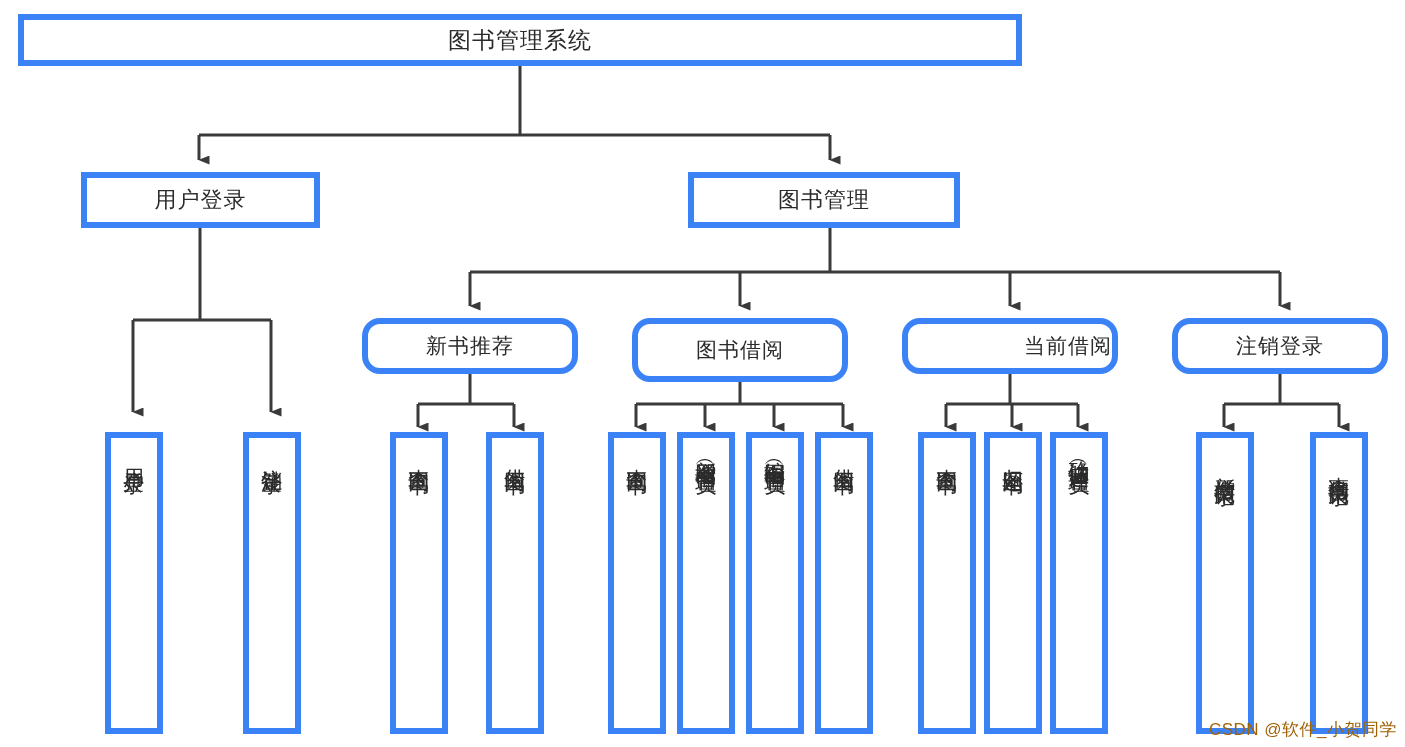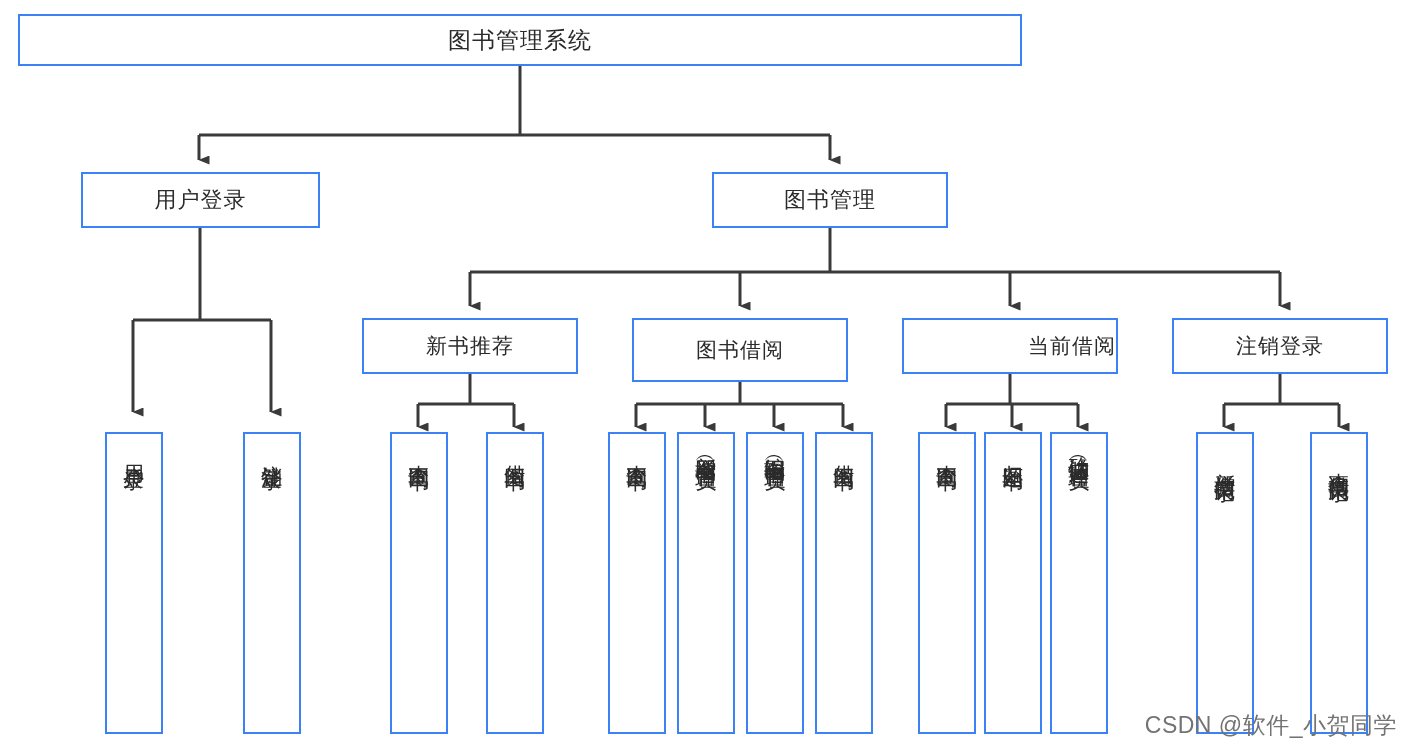--- a/index.html
+++ b/index.html
@@ -23,37 +23,38 @@
     left: 0;
     top: 0;
     width: 1405px;
     height: 747px;
     pointer-events: none;
   }
   .node {
     position: absolute;
     box-sizing: border-box;
     background: #ffffff;
-    border: 2px solid #3b82f6;
+    border: 6px solid #3b82f6;
     display: flex;
     align-items: center;
     justify-content: center;
     color: #2b2b2b;
   }
   .node-root {
     font-size: 23px;
     letter-spacing: 1px;
   }
   .node-l1 {
     font-size: 22px;
     letter-spacing: 1px;
   }
   .node-l2 {
     font-size: 21px;
     letter-spacing: 1px;
+    border-radius: 18px;
   }
   .node-leaf {
     font-size: 21px;
     align-items: flex-start;
     justify-content: center;
     padding-top: 14px;
   }
   .vlabel {
     writing-mode: vertical-rl;
     text-orientation: upright;
@@ -62,22 +63,22 @@
     white-space: nowrap;
     color: #2b2b2b;
   }
   .hlabel {
     white-space: nowrap;
   }
   #watermark {
     position: absolute;
     right: 8px;
     bottom: 6px;
-    font-size: 23px;
-    color: #737373;
+    font-size: 17px;
+    color: #a16207;
     letter-spacing: 0.5px;
     white-space: nowrap;
     user-select: none;
   }
 </style>
 </head>
 <body>
 
 <div id="diagram-canvas">
 
@@ -133,21 +134,21 @@
   </svg>
 
   <div class="node node-root" style="left:18px; top:14px; width:1004px; height:52px;">
     <span class="hlabel">图书管理系统</span>
   </div>
 
   <div class="node node-l1" style="left:81px; top:172px; width:239px; height:56px;">
     <span class="hlabel">用户登录</span>
   </div>
 
-  <div class="node node-l1" style="left:712px; top:172px; width:236px; height:56px;">
+  <div class="node node-l1" style="left:688px; top:172px; width:272px; height:56px;">
     <span class="hlabel">图书管理</span>
   </div>
 
   <div class="node node-l2" style="left:362px; top:318px; width:216px; height:56px;">
     <span class="hlabel">新书推荐</span>
   </div>
 
   <div class="node node-l2" style="left:632px; top:318px; width:216px; height:64px;">
     <span class="hlabel">图书借阅</span>
   </div>

